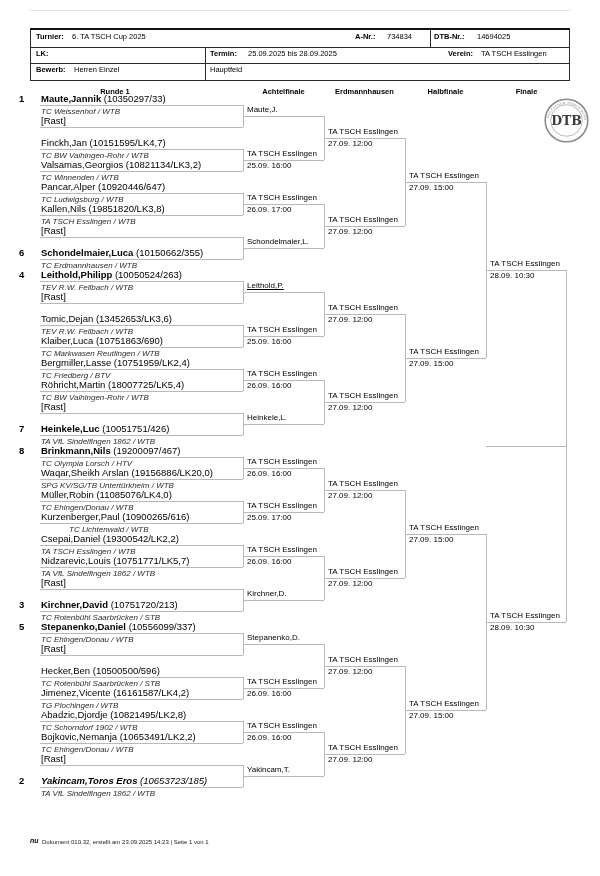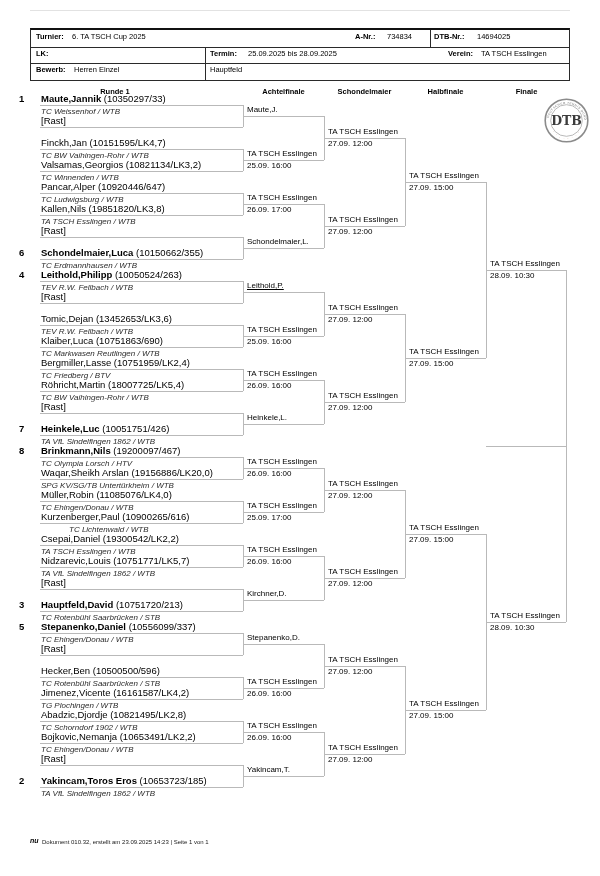--- a/index.html
+++ b/index.html
@@ -51,21 +51,21 @@
 <span class="abs htext" style="left:248px;top:49px">25.09.2025 bis 28.09.2025</span>
 <span class="abs htext hlabel" style="left:448px;top:49px">Verein:</span>
 <span class="abs htext" style="left:481px;top:49px">TA TSCH Esslingen</span>
 
 <span class="abs htext hlabel" style="left:36px;top:65px">Bewerb:</span>
 <span class="abs htext" style="left:74px;top:65px">Herren Einzel</span>
 <span class="abs htext" style="left:210px;top:65px">Hauptfeld</span>
 
 <div class="abs colhead" style="left:70px;top:87px;width:90px">Runde 1</div>
 <div class="abs colhead" style="left:243px;top:87px;width:81px">Achtelfinale</div>
-<div class="abs colhead" style="left:324px;top:87px;width:81px">Schondelmaier</div>
+<div class="abs colhead" style="left:324px;top:87px;width:81px">Erdmannhausen</div>
 <div class="abs colhead" style="left:405px;top:87px;width:81px">Halbfinale</div>
 <div class="abs colhead" style="left:486px;top:87px;width:81px">Finale</div>
 
 <svg class="abs" style="left:543px;top:97px" width="47" height="47" viewBox="0 0 47 47">
   <defs>
     <path id="arcTop" d="M 5.5,25 A 18,18 0 0 1 41.5,25" fill="none"></path>
     <path id="arcBot" d="M 8.5,27 A 15,15 0 0 0 38.5,27" fill="none"></path>
   </defs>
   <circle cx="23.5" cy="23.5" r="21.3" fill="none" stroke="#8b8b8b" stroke-width="1.6"></circle>
   <circle cx="23.5" cy="23.5" r="15.8" fill="none" stroke="#9b9b9b" stroke-width="0.7"></circle>
@@ -154,21 +154,21 @@
     <div class="vline" style="left: 243px; top: 545px; height: 22px;"></div>
     <div class="abs name" style="left: 41px; top: 534px;"><span>Csepai,Daniel</span><span> (19300542/LK2,2)</span></div>
     <div class="abs club" style="left: 41px; top: 546.5px;"><span>TA TSCH Esslingen / WTB</span></div>
     <div class="hline" style="left: 40px; top: 567px; width: 203px;"></div>
     <div class="abs name" style="left: 41px; top: 556px;"><span>Nidzarevic,Louis</span><span> (10751771/LK5,7)</span></div>
     <div class="abs club" style="left: 41px; top: 568.5px;"><span>TA VfL Sindelfingen 1862 / WTB</span></div>
     <div class="hline" style="left: 40px; top: 589px; width: 203px;"></div>
     <div class="vline" style="left: 243px; top: 589px; height: 22px;"></div>
     <div class="abs name" style="left: 41px; top: 578px;"><span>[Rast]</span></div>
     <div class="hline" style="left: 40px; top: 611px; width: 203px;"></div>
-    <div class="abs name" style="left: 41px; top: 600px;"><b>Hauptfeld,David</b><span> (10751720/213)</span></div>
+    <div class="abs name" style="left: 41px; top: 600px;"><b>Kirchner,David</b><span> (10751720/213)</span></div>
     <div class="abs club" style="left: 41px; top: 612.5px;"><span>TC Rotenbühl Saarbrücken / STB</span></div>
     <div class="abs seed" style="left: 19px; top: 600px;"><span>3</span></div>
     <div class="hline" style="left: 40px; top: 633px; width: 203px;"></div>
     <div class="vline" style="left: 243px; top: 633px; height: 22px;"></div>
     <div class="abs name" style="left: 41px; top: 622px;"><b>Stepanenko,Daniel</b><span> (10556099/337)</span></div>
     <div class="abs club" style="left: 41px; top: 634.5px;"><span>TC Ehingen/Donau / WTB</span></div>
     <div class="abs seed" style="left: 19px; top: 622px;"><span>5</span></div>
     <div class="hline" style="left: 40px; top: 655px; width: 203px;"></div>
     <div class="abs name" style="left: 41px; top: 644px;"><span>[Rast]</span></div>
     <div class="hline" style="left: 40px; top: 677px; width: 203px;"></div>
@@ -182,21 +182,21 @@
     <div class="vline" style="left: 243px; top: 721px; height: 22px;"></div>
     <div class="abs name" style="left: 41px; top: 710px;"><span>Abadzic,Djordje</span><span> (10821495/LK2,8)</span></div>
     <div class="abs club" style="left: 41px; top: 722.5px;"><span>TC Schorndorf 1902 / WTB</span></div>
     <div class="hline" style="left: 40px; top: 743px; width: 203px;"></div>
     <div class="abs name" style="left: 41px; top: 732px;"><span>Bojkovic,Nemanja</span><span> (10653491/LK2,2)</span></div>
     <div class="abs club" style="left: 41px; top: 744.5px;"><span>TC Ehingen/Donau / WTB</span></div>
     <div class="hline" style="left: 40px; top: 765px; width: 203px;"></div>
     <div class="vline" style="left: 243px; top: 765px; height: 22px;"></div>
     <div class="abs name" style="left: 41px; top: 754px;"><span>[Rast]</span></div>
     <div class="hline" style="left: 40px; top: 787px; width: 203px;"></div>
-    <div class="abs name" style="left: 41px; top: 776px;"><b>Yakincam,Toros Eros</b><span> (10653723/185)</span></div>
+    <div class="abs name" style="left: 41px; top: 776px; font-style: italic;"><b>Yakincam,Toros Eros</b><span> (10653723/185)</span></div>
     <div class="abs club" style="left: 41px; top: 788.5px;"><span>TA VfL Sindelfingen 1862 / WTB</span></div>
     <div class="abs seed" style="left: 19px; top: 776px;"><span>2</span></div>
     <div class="hline" style="left: 243px; top: 116px; width: 81px;"></div>
     <div class="vline" style="left: 324px; top: 116px; height: 44px;"></div>
     <div class="abs rtext" style="left: 247px; top: 105px;"><span>Maute,J.</span></div>
     <div class="hline" style="left: 243px; top: 160px; width: 81px;"></div>
     <div class="abs rtext" style="left: 247px; top: 149px;"><span>TA TSCH Esslingen</span></div>
     <div class="abs rtext" style="left: 247px; top: 161px;"><span>25.09. 16:00</span></div>
     <div class="hline" style="left: 243px; top: 204px; width: 81px;"></div>
     <div class="vline" style="left: 324px; top: 204px; height: 44px;"></div>

